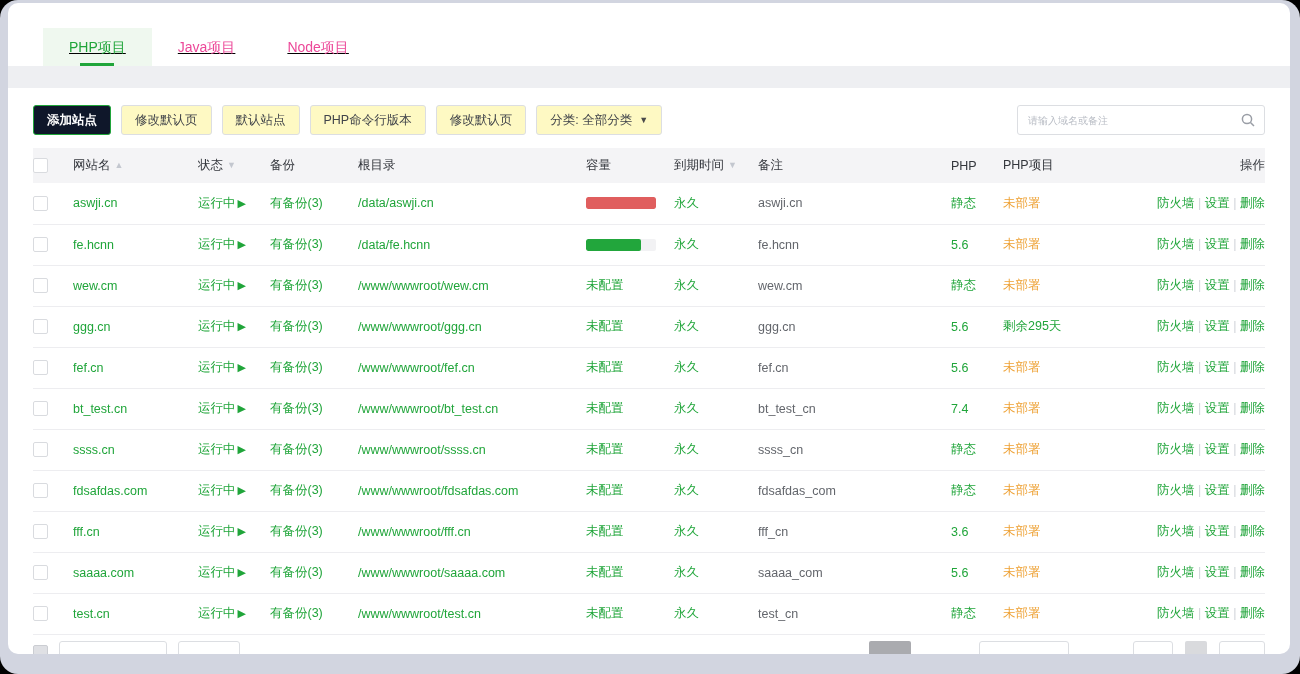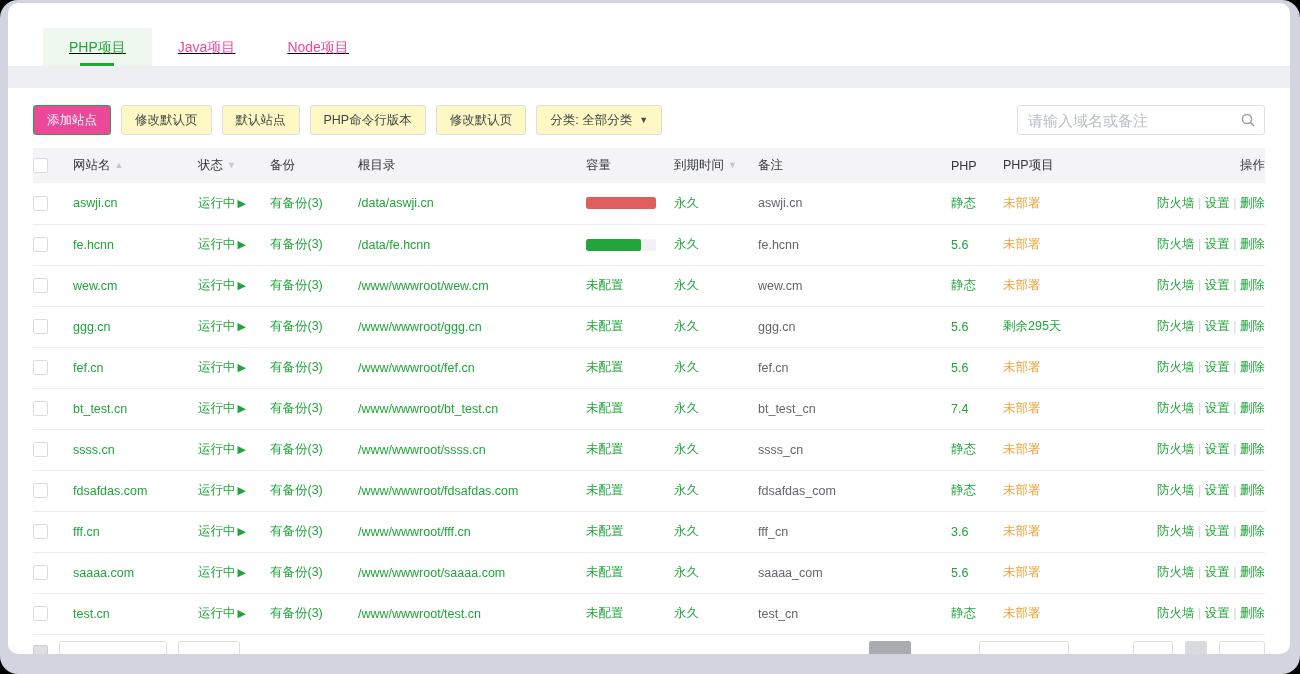--- a/index.html
+++ b/index.html
@@ -14,24 +14,24 @@
   .tab.active { background:#eff8ef; color:#20a53a; }
   .tab.active::after { content:''; position:absolute; left:50%; transform:translateX(-50%); bottom:0; width:34px; height:3px; background:#20a53a; }
   .grayband { height:22px; background:#eeeff2; }
 
   .content { padding:0 25px; position:relative; }
 
   
   .toolbar { margin-top:17px; display:flex; align-items:center; gap:10px; height:30px; }
   .btn { height:30px; padding:0 13px; background:#fef9c3; border:1px solid #dcdee2; border-radius:3px;
          font-size:12.5px; color:#41444a; display:inline-flex; align-items:center; gap:7px; cursor:pointer; white-space:nowrap; }
-  .btn-primary { background:#ec4899; border-color:#20a53a; color:#fff; }
+  .btn-primary { background:#0f172a; border-color:#20a53a; color:#fff;font-weight:bold; }
   .caret { font-size:9px; color:#4a4a4a; line-height:1; }
   .search-wrap { margin-left:auto; position:relative; width:248px; }
-  .search-input { width:100%; height:30px; border:1px solid #dcdee2; border-radius:3px; padding:0 32px 0 10px; font-size:15px; color:#0f172a; outline:none; }
+  .search-input { width:100%; height:30px; border:1px solid #dcdee2; border-radius:3px; padding:0 32px 0 10px; font-size:10px; color:#0f172a; outline:none; }
   .search-input::placeholder { color:#b9bdc5; }
   .search-icon { position:absolute; right:9px; top:7px; width:16px; height:16px; }
 
   
   table { width:100%; border-collapse:collapse; table-layout:fixed; margin-top:13px; font-size:12.5px; }
   thead th { background:#f4f4f6; height:35px; font-weight:normal; text-align:left; color:#33363c; overflow:hidden; white-space:nowrap; }
   tbody td { height:41px; border-bottom:1px solid #ededf0; overflow:hidden; white-space:nowrap; color:#33363c; }
   th.col-actions, td.col-actions { text-align:right; }
   .hdr-icon { color:#c3c7cf; font-size:9px; margin-left:4px; vertical-align:1px; }
   input[type=checkbox] { appearance:none; -webkit-appearance:none; width:15px; height:15px; border:1px solid #d9dbdf; border-radius:2px; background:#fff; cursor:pointer; vertical-align:middle; }

